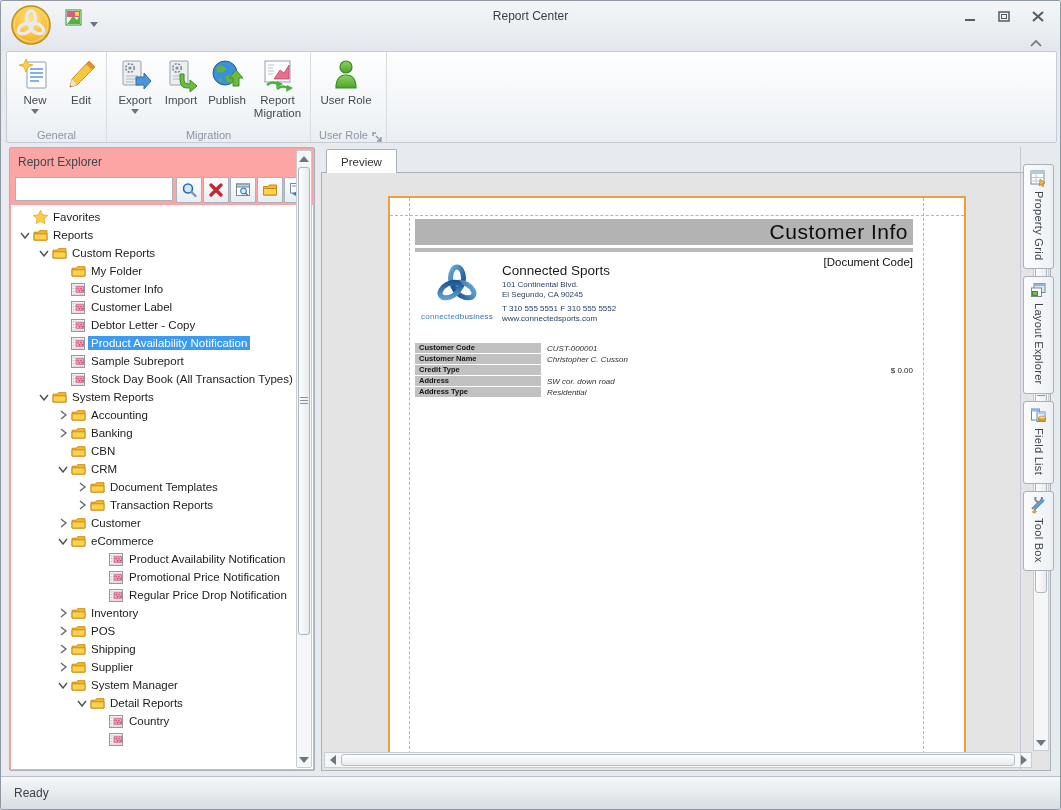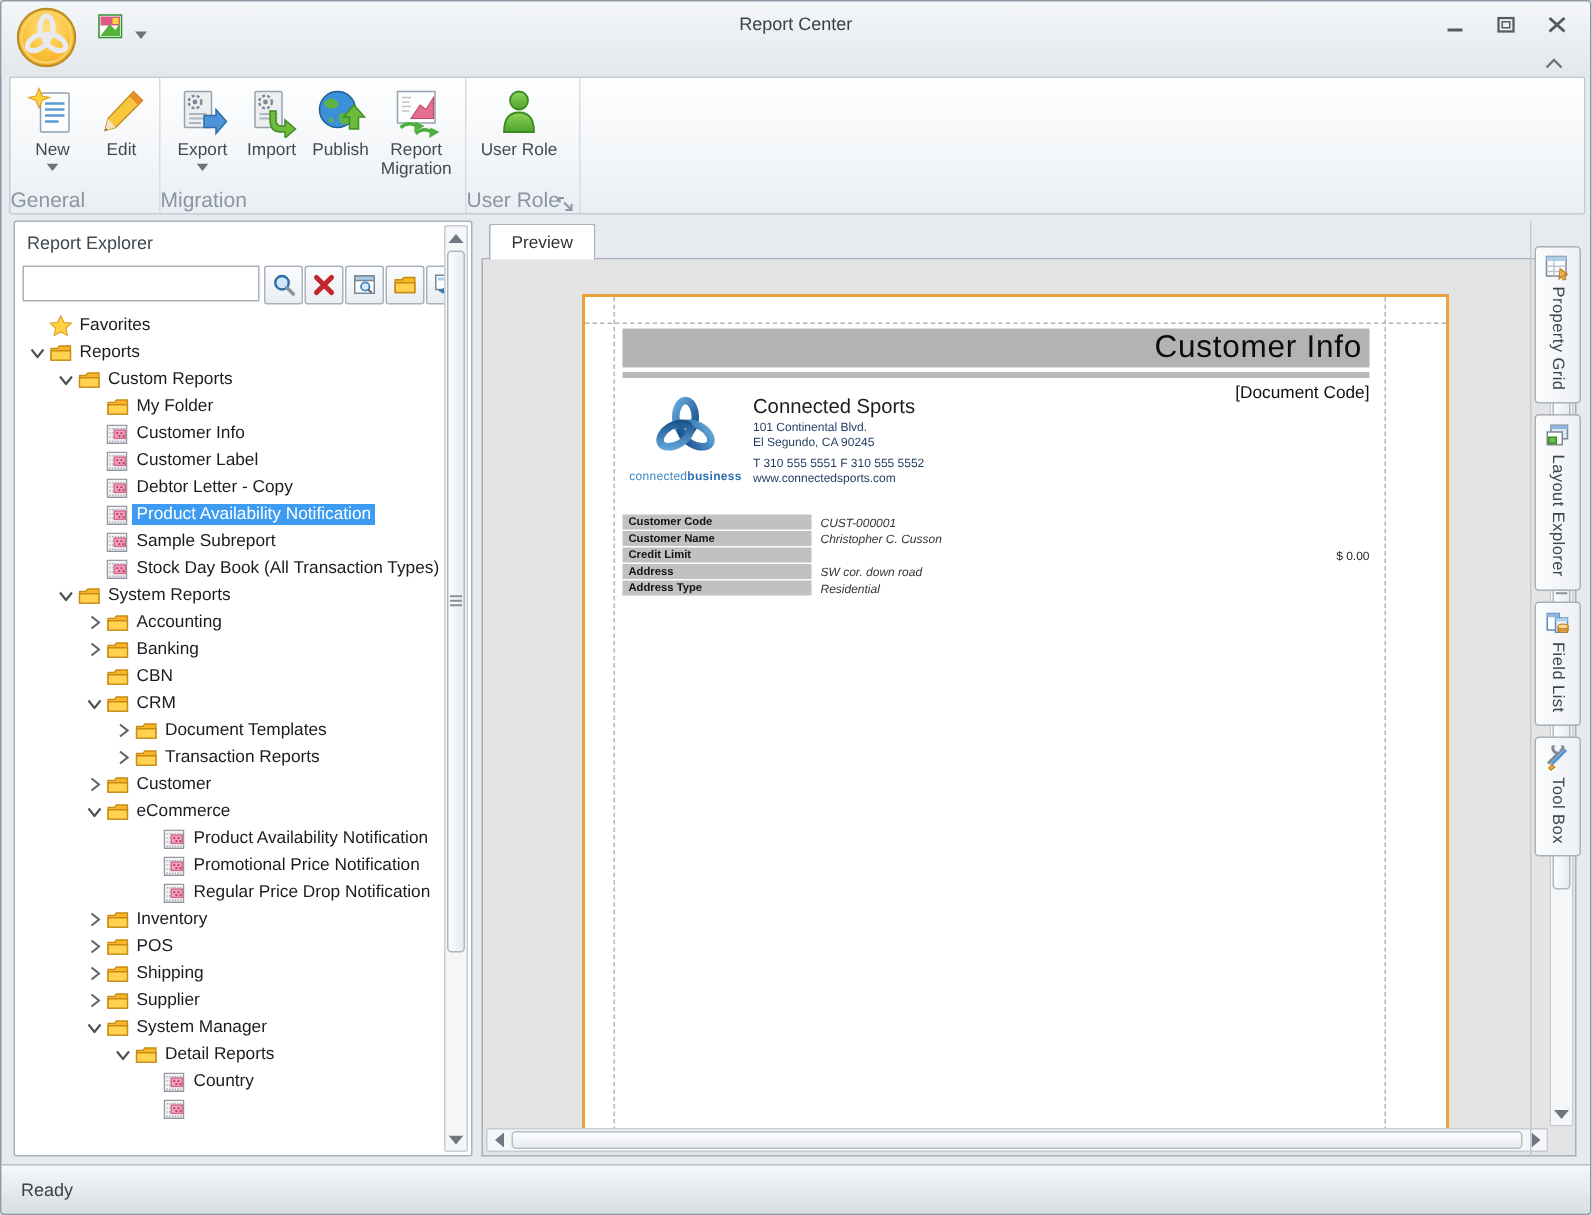--- a/index.html
+++ b/index.html
@@ -14,30 +14,30 @@
   .qat-caret { position:absolute; left:88px; top:13px; width:10px; height:8px; }
   .win-title { position:absolute; left:0; right:0; top:8px; text-align:center; font-size:12px; color:#3a3f45; }
   .win-btns { position:absolute; right:12px; top:7px; display:flex; gap:13px; }
   .win-btn { width:21px; height:17px; display:flex; align-items:center; justify-content:center; }
   .ribbon-collapse { position:absolute; right:15px; top:33px; width:16px; height:13px; }
 
   
   .ribbon { position:absolute; left:5px; top:50px; width:1051px; height:92px;
     background:linear-gradient(#fefefe,#f2f5f8 65%,#eaeef2); border:1px solid #c5ccd4; border-radius:2px; display:flex; }
   .rgroup { position:relative; height:100%; border-right:1px solid #d7dde3; padding:3px 6px 15px 6px; display:flex; gap:2px; align-items:flex-start; }
-  .rgroup-label { position:absolute; left:0; right:0; bottom:1px; font-size:14px; color:#8a96a4; }
+  .rgroup-label { position:absolute; left:0; right:0; bottom:1px; text-align:center; font-size:11px; color:#8a96a4; }
   .rbtn { width:52px; min-width:44px; height:72px; display:flex; flex-direction:column; align-items:center; padding-top:3px; border-radius:2px; cursor:pointer; }
   .rbtn .ric { width:34px; height:34px; }
   .rbtn .rlabel { font-size:11.5px; color:#444a51; text-align:center; line-height:13px; margin-top:2px; }
   .rbtn .caret { margin-top:2px; }
   .launcher { position:absolute; right:3px; bottom:2px; width:11px; height:11px; cursor:pointer; }
 
   
   .explorer { position:absolute; left:8px; top:146px; width:306px; height:624px;
-    background:#ffffff; border:1px solid #a9b1bb; border-radius:2px; }
+    background:#fca5a5; border:1px solid #a9b1bb; border-radius:2px; }
   .exp-header { position:absolute; left:0; top:0; right:0; height:27px; display:flex; align-items:center;
     padding:0 8px; font-size:12px; color:#40474e; }
   .pin { margin-left:auto; width:12px; height:13px; cursor:pointer; }
   .search-row { position:absolute; left:5px; top:29px; right:4px; height:26px; display:flex; }
   .search-input { width:158px; height:24px; border:1px solid #a9b1bb; background:#fff; font-size:12px; padding:0 4px; font-family:inherit; }
   .sbtn { width:27px; height:26px; margin-left:1px; border:1px solid #aab3bd; border-radius:2px;
     background:linear-gradient(#fdfdfe,#e9edf1); display:flex; align-items:center; justify-content:center; cursor:pointer; }
   .sbtn:first-of-type { margin-left:3px; }
   .tree { position:absolute; left:1px; right:1px; top:57px; bottom:1px; background:#fff; overflow:hidden; padding-top:3px; }
   .tree-row { height:18px; display:flex; align-items:center; font-size:11.5px; color:#1c1c1c; white-space:nowrap; cursor:default; }
@@ -63,21 +63,21 @@
   .m-left { position:absolute; left:19px; top:0; bottom:0; border-left:1px dashed #b5b5b5; }
   .m-right { position:absolute; left:533px; top:0; bottom:0; border-left:1px dashed #b5b5b5; }
   .m-top { position:absolute; left:0; right:0; top:17px; border-top:1px dashed #b5b5b5; }
   .band { position:absolute; left:25px; top:21px; width:498px; height:26px; background:#b3b3b3;
     display:flex; align-items:center; justify-content:flex-end; padding-right:5px;
     font-size:21px; color:#0c0c0c; letter-spacing:0.5px; }
   .band-line { position:absolute; left:25px; top:50px; width:498px; height:4px; background:#b9b9b9; }
   .doc-code { position:absolute; left:25px; top:58px; width:498px; text-align:right; font-size:11.5px; font-weight:normal; color:#111; }
   .logo-box { position:absolute; left:27px; top:64px; width:80px; height:62px; text-align:center; }
   .logo-text { font-size:8px; color:#3a86c6; letter-spacing:0.2px; margin-top:-2px; }
-  .logo-text b { color:#2d6fae; font-weight:bold; }
+  .logo-text b { color:#2d6fae; font-weight:normal; }
   .company { position:absolute; left:112px; top:65px; }
   .co-name { font-size:13.5px; color:#1d1d1d; margin-bottom:2px; }
   .co-line { font-size:8px; color:#1f3a5f; line-height:10px; }
   .co-line.gap { margin-top:4px; }
   .cust-table { position:absolute; left:25px; top:145px; width:498px; }
   .ct-row { display:flex; height:11px; align-items:center; }
   .ct-label { width:126px; background:#c1c1c1; font-size:7.5px; font-weight:bold; color:#141414; padding-left:4px; height:10px; line-height:10px; margin-bottom:1px; }
   .ct-value { font-size:8px; font-style:italic; color:#333; padding-left:6px; flex:1; }
   .ct-amount { font-size:8px; color:#222; text-align:right; }
   .pv-vscroll { position:absolute; right:1px; top:3px; bottom:19px; width:16px; background:#f4f6f8; border:1px solid #c8cdd4; }
@@ -847,21 +847,21 @@
               <div class="ct-label">Customer Code</div>
               <div class="ct-value">CUST-000001</div>
               <div class="ct-amount"></div>
             </div>
             <div class="ct-row">
               <div class="ct-label">Customer Name</div>
               <div class="ct-value">Christopher C. Cusson</div>
               <div class="ct-amount"></div>
             </div>
             <div class="ct-row">
-              <div class="ct-label">Credit Limit</div>
+              <div class="ct-label">Credit Type</div>
               <div class="ct-value"></div>
               <div class="ct-amount">$ 0.00</div>
             </div>
             <div class="ct-row">
               <div class="ct-label">Address</div>
               <div class="ct-value">SW cor.  down road</div>
               <div class="ct-amount"></div>
             </div>
             <div class="ct-row">
               <div class="ct-label">Address Type</div>

